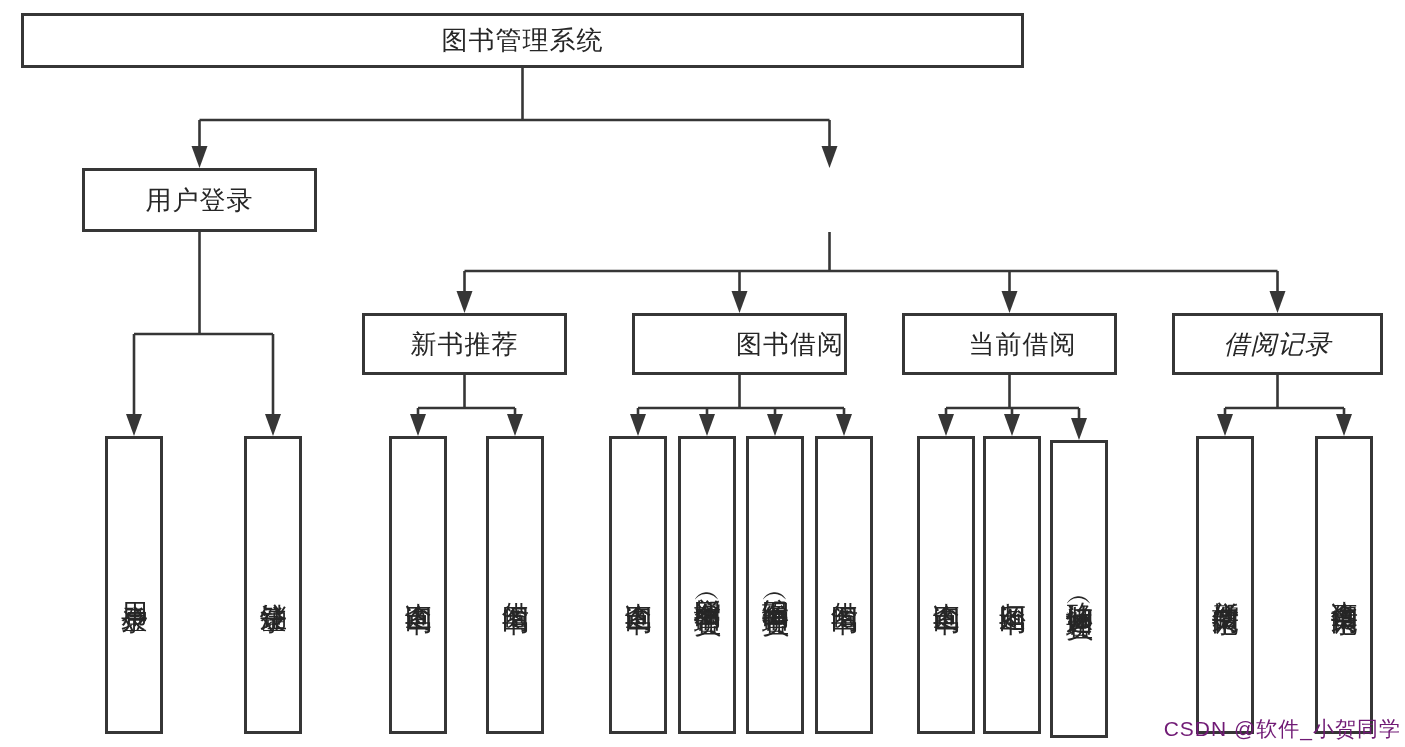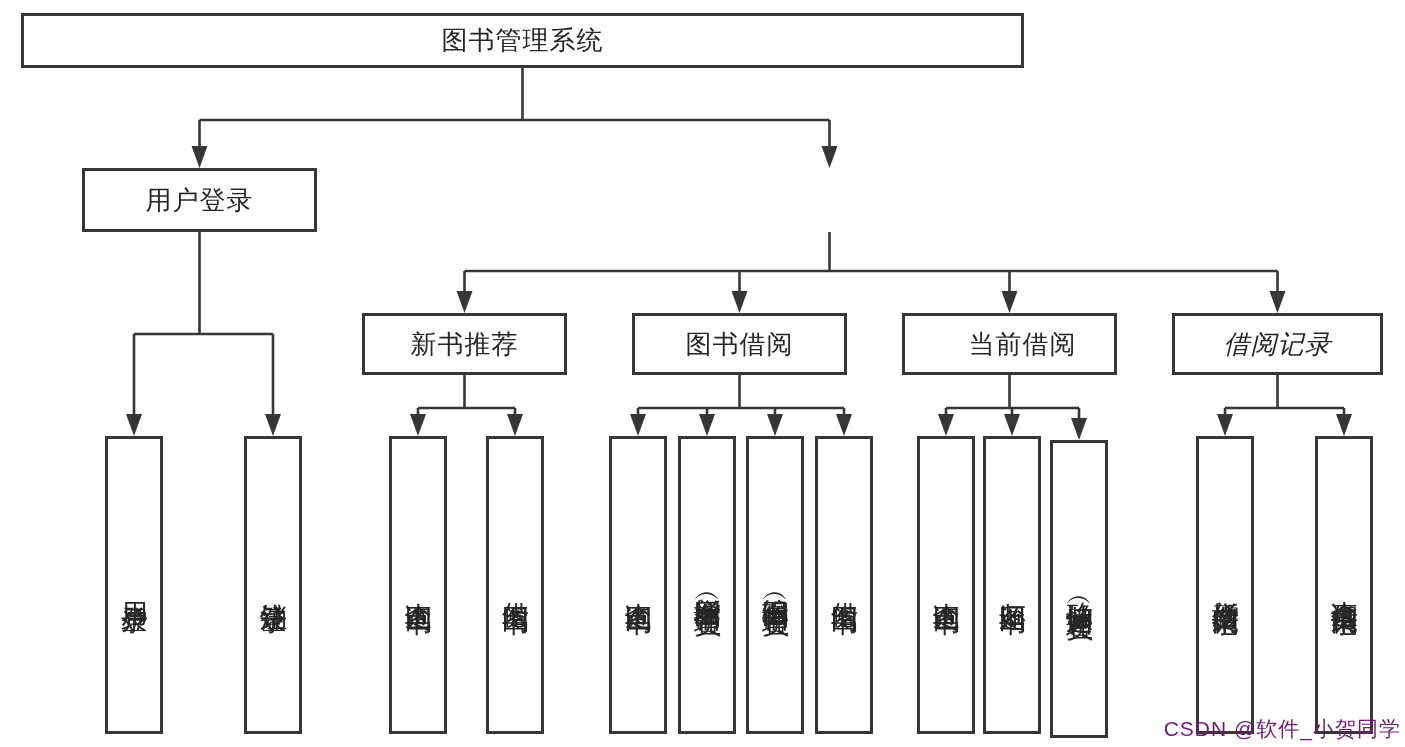--- a/index.html
+++ b/index.html
@@ -87,21 +87,21 @@
     <span>图书管理系统</span>
   </div>
 
   <div class="box" style="left:82px;top:168px;width:235px;height:64px;">
     <span>用户登录</span>
   </div>
 
   <div class="box" style="left:362px;top:313px;width:205px;height:62px;">
     <span>新书推荐</span>
   </div>
-  <div class="box" style="left:632px;top:313px;width:215px;height:62px;">
+  <div class="box" style="left:632px;top:313px;width:215px;height:62px;justify-content:flex-end;">
     <span>图书借阅</span>
   </div>
   <div class="box" style="left:902px;top:313px;width:215px;height:62px;padding-left:26px;">
     <span>当前借阅</span>
   </div>
   <div class="box" style="left:1172px;top:313px;width:211px;height:62px;font-style:italic;">
     <span>借阅记录</span>
   </div>
 
   <div class="box leaf" style="left:105px;top:436px;width:58px;height:298px;">

